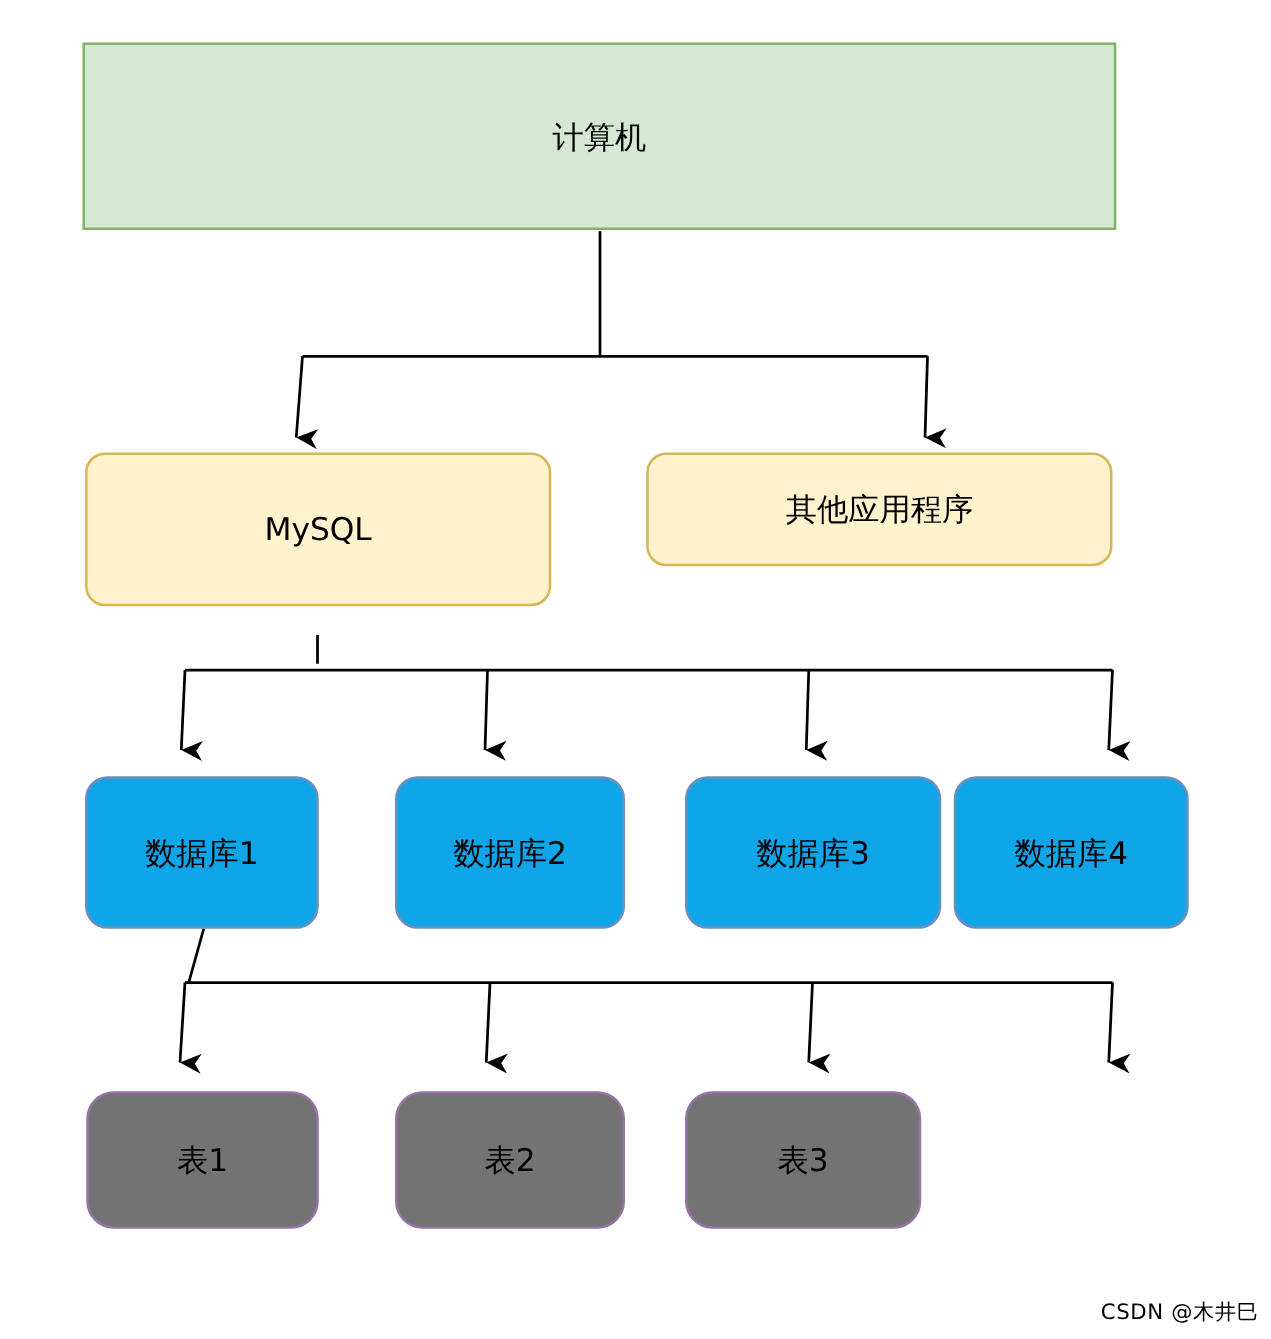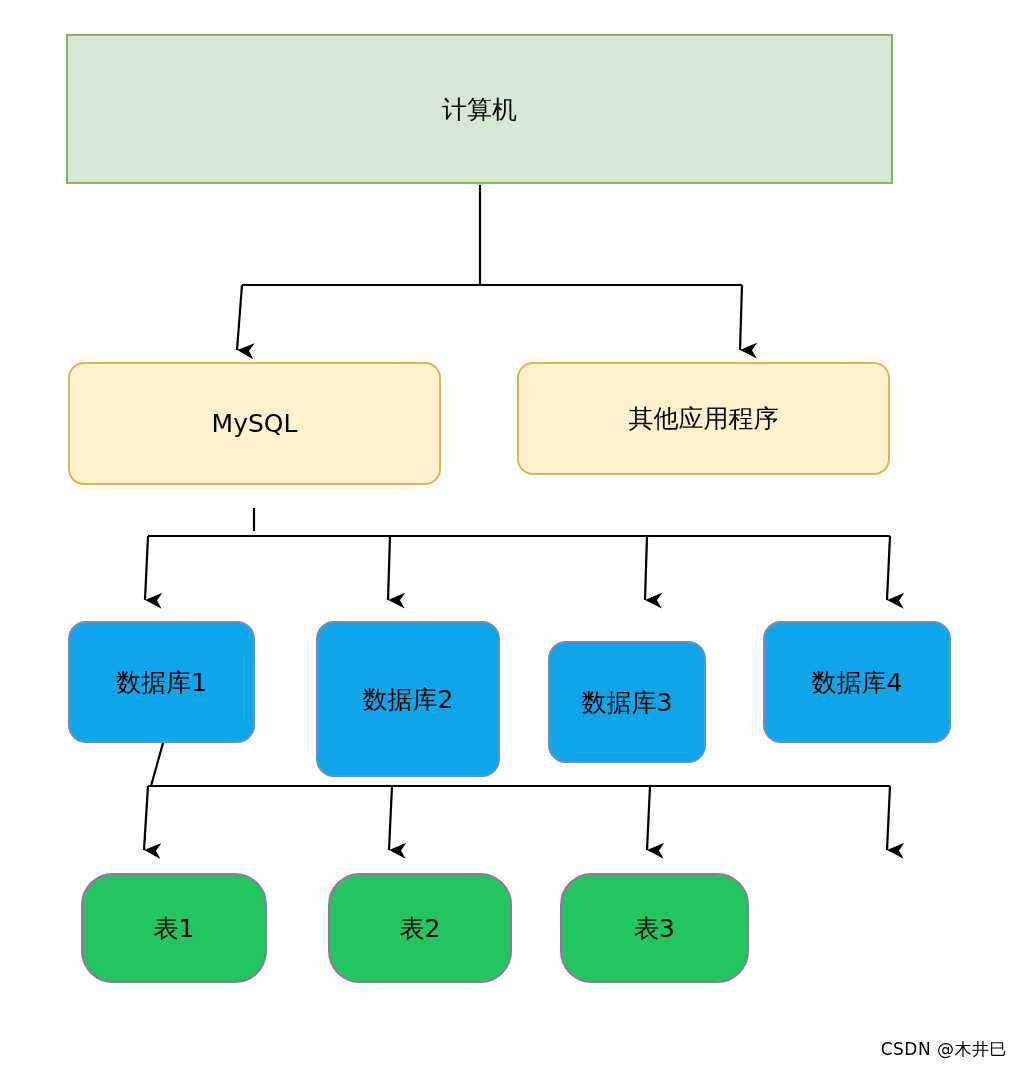--- a/index.html
+++ b/index.html
@@ -10,29 +10,29 @@
   }
   .stage{position:absolute;inset:0;}
   .wires{position:absolute;left:0;top:0;width:1017px;height:1071px;pointer-events:none;}
   .node{
     position:absolute;display:flex;align-items:center;justify-content:center;
     box-sizing:border-box;color:#000;font-size:25px;text-align:center;
   }
   .green {background:#d5e8d4;border:2.5px solid #82b366;border-radius:0;}
   .yellow{background:#fff2cc;border:2.5px solid #d6b656;border-radius:16px;}
   .blue  {background:#0ea5e9;border:2.5px solid #6c8ebf;border-radius:18px;}
-  .purple{background:#22c55e;border:2.5px solid #9673a6;border-radius:32px;margin-left:12px;}
+  .purple{background:#737373;border:2.5px solid #9673a6;border-radius:22px;}
 
   #n-computer{left:66px;  top:34px;  width:827px;height:150px;}
   #n-mysql   {left:68px;  top:362px; width:373px;height:123px;}
-  #n-other   {left:517px; top:362px; width:373px;height:113px;font-family:Liberation Mono, monospace;}
+  #n-other   {left:517px; top:362px; width:373px;height:91px;font-family:Liberation Mono, monospace;}
 
   #n-db1{left:68px;  top:621px; width:187px;height:122px;}
-  #n-db2{left:316px; top:621px; width:184px;height:156px;}
-  #n-db3{left:548px; top:641px; width:158px;height:122px;}
+  #n-db2{left:316px; top:621px; width:184px;height:122px;}
+  #n-db3{left:548px; top:621px; width:205px;height:122px;}
   #n-db4{left:763px; top:621px; width:188px;height:122px;}
 
   #n-t1{left:69px;  top:873px; width:186px;height:110px;}
   #n-t2{left:316px; top:873px; width:184px;height:110px;}
   #n-t3{left:548px; top:873px; width:189px;height:110px;}
   #n-t4{left:786px; top:873px; width:179px;height:110px;}
 
   .watermark{
     position:absolute;right:10px;top:1038px;
     color:#000000;font-size:17px;letter-spacing:0.5px;

